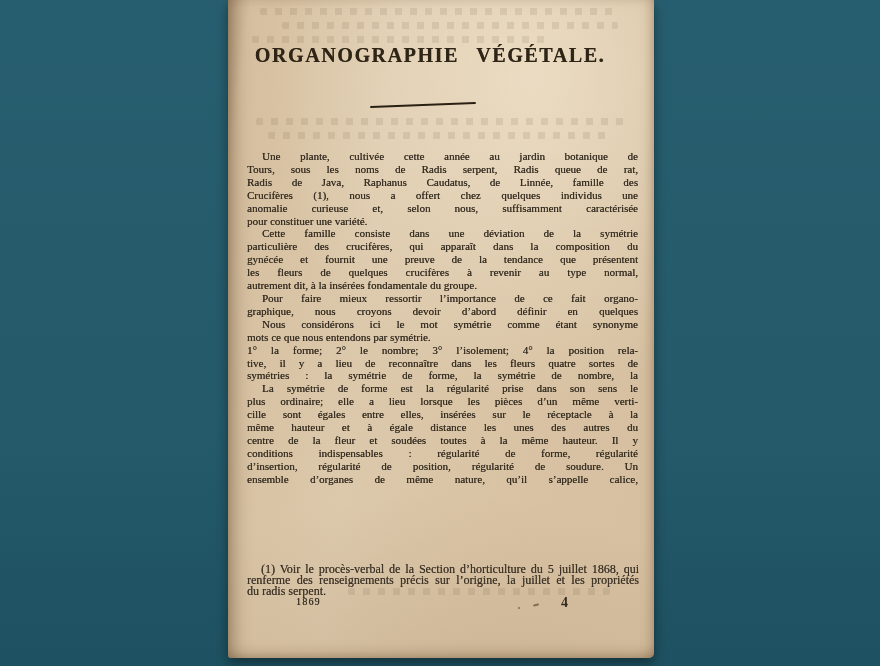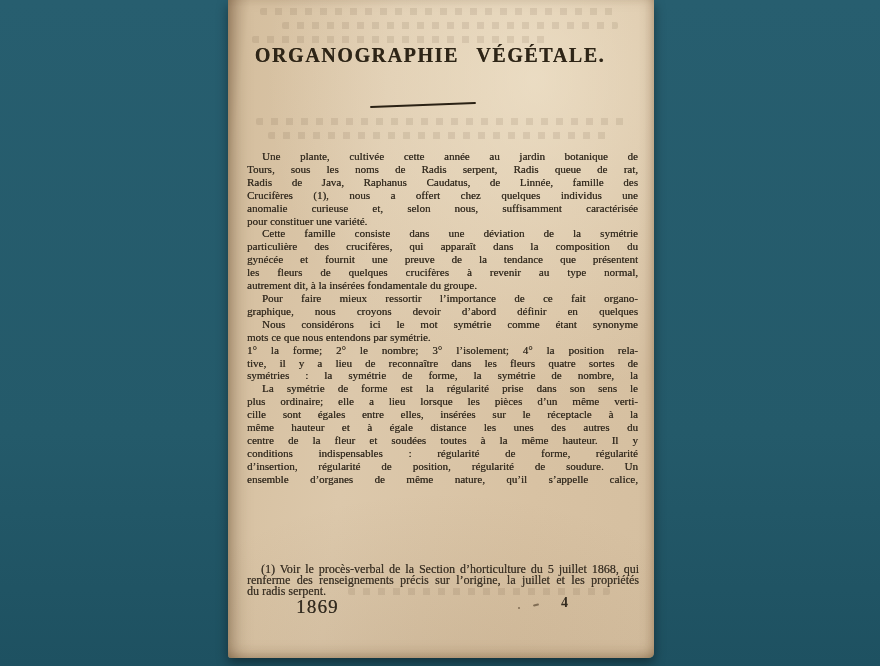--- a/index.html
+++ b/index.html
@@ -40,21 +40,21 @@
   .line.endline{text-align-last:left;}
   .line.indent{text-indent:15px;}
   .it{}
   .footnote{
     position:absolute;left:19px;top:564px;width:392px;
     font-size:12px;line-height:11.2px;color:#3a3125;
     text-shadow:.2px 0 0 rgba(58,49,37,.7);
   }
   .footnote .line.indent{text-indent:14px;}
   .year{
-    position:absolute;left:68px;top:596px;font-size:19px;
+    position:absolute;left:68px;top:596px;font-size:10px;
     letter-spacing:1.2px;color:#342c20;text-shadow:.25px 0 0 rgba(52,44,32,.8);
   }
   .pagenum{
     position:absolute;left:333px;top:595px;font-size:14px;font-weight:bold;
     color:#342c20;
   }
   .ghost{
     position:absolute;height:7px;opacity:.11;filter:blur(.7px);border-radius:2px;
     background:repeating-linear-gradient(90deg,#5c4630 0 7px,transparent 7px 15px);
   }

